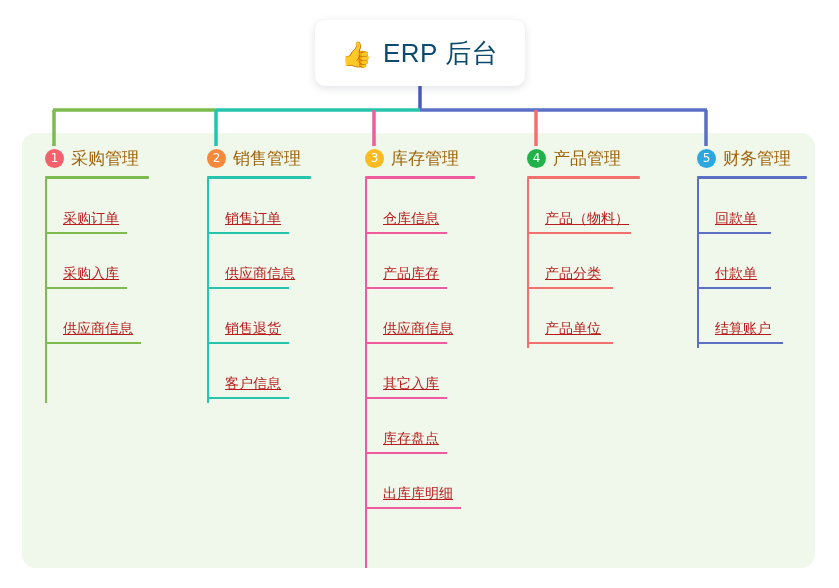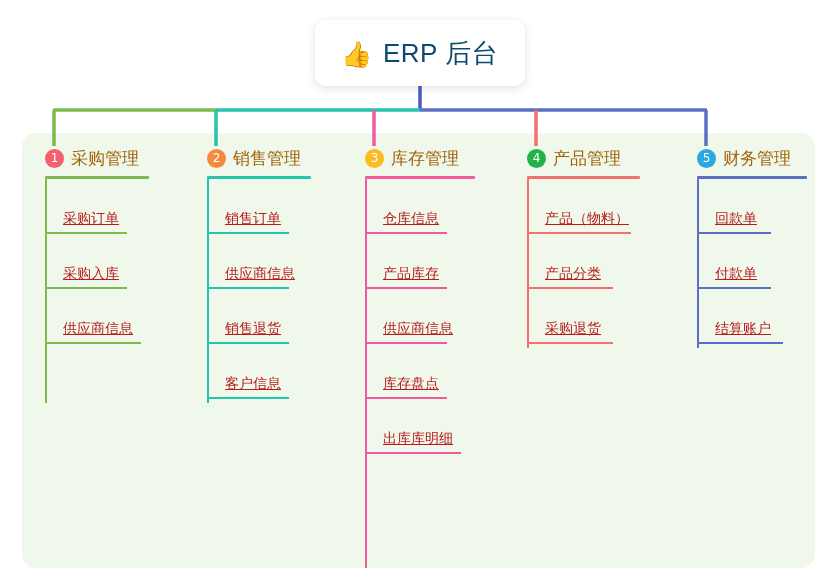--- a/index.html
+++ b/index.html
@@ -226,20 +226,24 @@
         </div>
         <div class="item">
           <span class="item-label">产品库存</span>
           <div class="item-rule" style="width: 82px; background: rgb(240, 91, 159);"></div>
         </div>
         <div class="item">
           <span class="item-label">供应商信息</span>
           <div class="item-rule" style="width: 82px; background: rgb(240, 91, 159);"></div>
         </div>
         <div class="item">
+          <span class="item-label">其它入库</span>
+          <div class="item-rule" style="width: 82px; background: rgb(240, 91, 159);"></div>
+        </div>
+        <div class="item">
           <span class="item-label">库存盘点</span>
           <div class="item-rule" style="width: 82px; background: rgb(240, 91, 159);"></div>
         </div>
         <div class="item">
           <span class="item-label">出库库明细</span>
           <div class="item-rule" style="width: 96px; background: rgb(240, 91, 159);"></div>
         </div>
       </div>
     </div>
     <div class="column" style="left: 527px;">
@@ -252,21 +256,21 @@
         <div class="spine" style="height: 169px; background: rgb(244, 112, 110);"></div>
         <div class="item">
           <span class="item-label">产品（物料）</span>
           <div class="item-rule" style="width: 104px; background: rgb(244, 112, 110);"></div>
         </div>
         <div class="item">
           <span class="item-label">产品分类</span>
           <div class="item-rule" style="width: 86px; background: rgb(244, 112, 110);"></div>
         </div>
         <div class="item">
-          <span class="item-label">采购退货</span>
+          <span class="item-label">产品单位</span>
           <div class="item-rule" style="width: 86px; background: rgb(244, 112, 110);"></div>
         </div>
       </div>
     </div>
     <div class="column" style="left: 697px;">
       <div class="col-head">
         <span class="col-badge" style="background: rgb(43, 168, 224);">5</span>
         <span class="col-title">财务管理</span>
       </div>
       <div class="col-rule" style="width: 110px; background: rgb(91, 111, 196);"></div>

